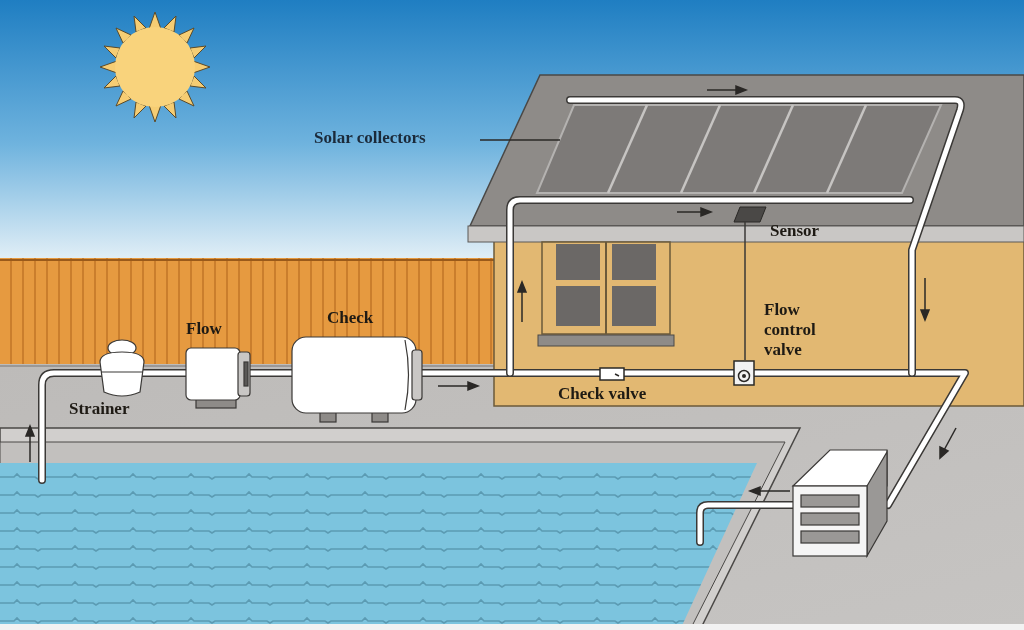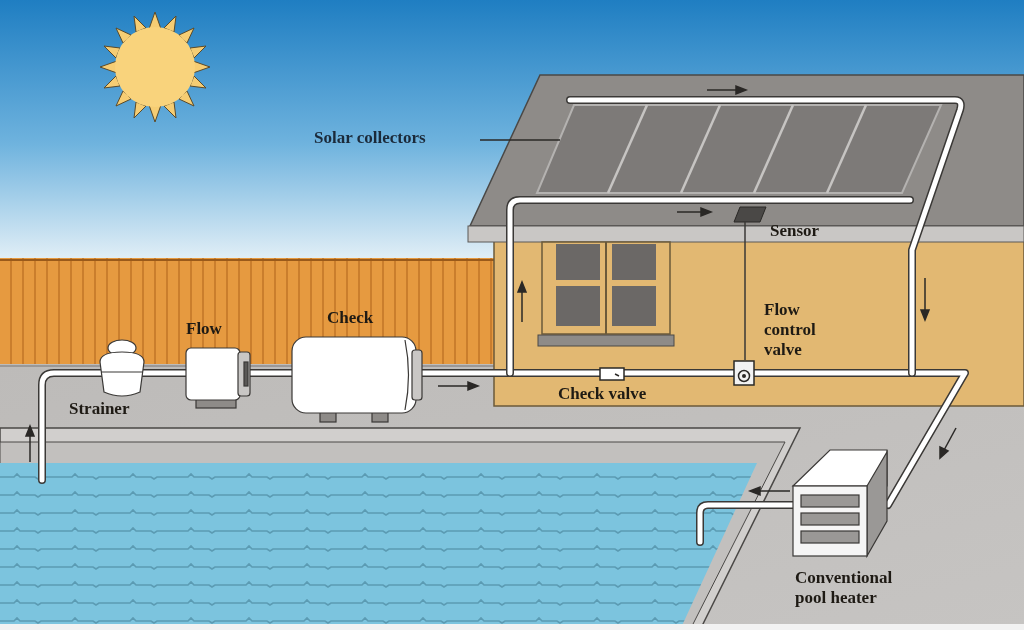--- a/index.html
+++ b/index.html
@@ -194,15 +194,13 @@
 
   <div class="lbl lbl-md lbl-sky" style="left:314px; top:129px;">Solar collectors</div>
   <div class="lbl lbl-sm" style="left:770px; top:222px;">Sensor</div>
   <div class="lbl lbl-md multiline" style="left:764px; top:300px;">Flow
 control
 valve</div>
   <div class="lbl lbl-sm" style="left:558px; top:385px;">Check valve</div>
   <div class="lbl lbl-sm" style="left:186px; top:320px;">Flow</div>
   <div class="lbl lbl-sm" style="left:327px; top:309px;">Check</div>
   <div class="lbl lbl-sm" style="left:69px; top:400px;">Strainer</div>
-  <div class="lbl lbl-md multiline" style="left:795px; top:568px;">Conventional
-pool heater</div>
 </div>
 
 </body></html>

